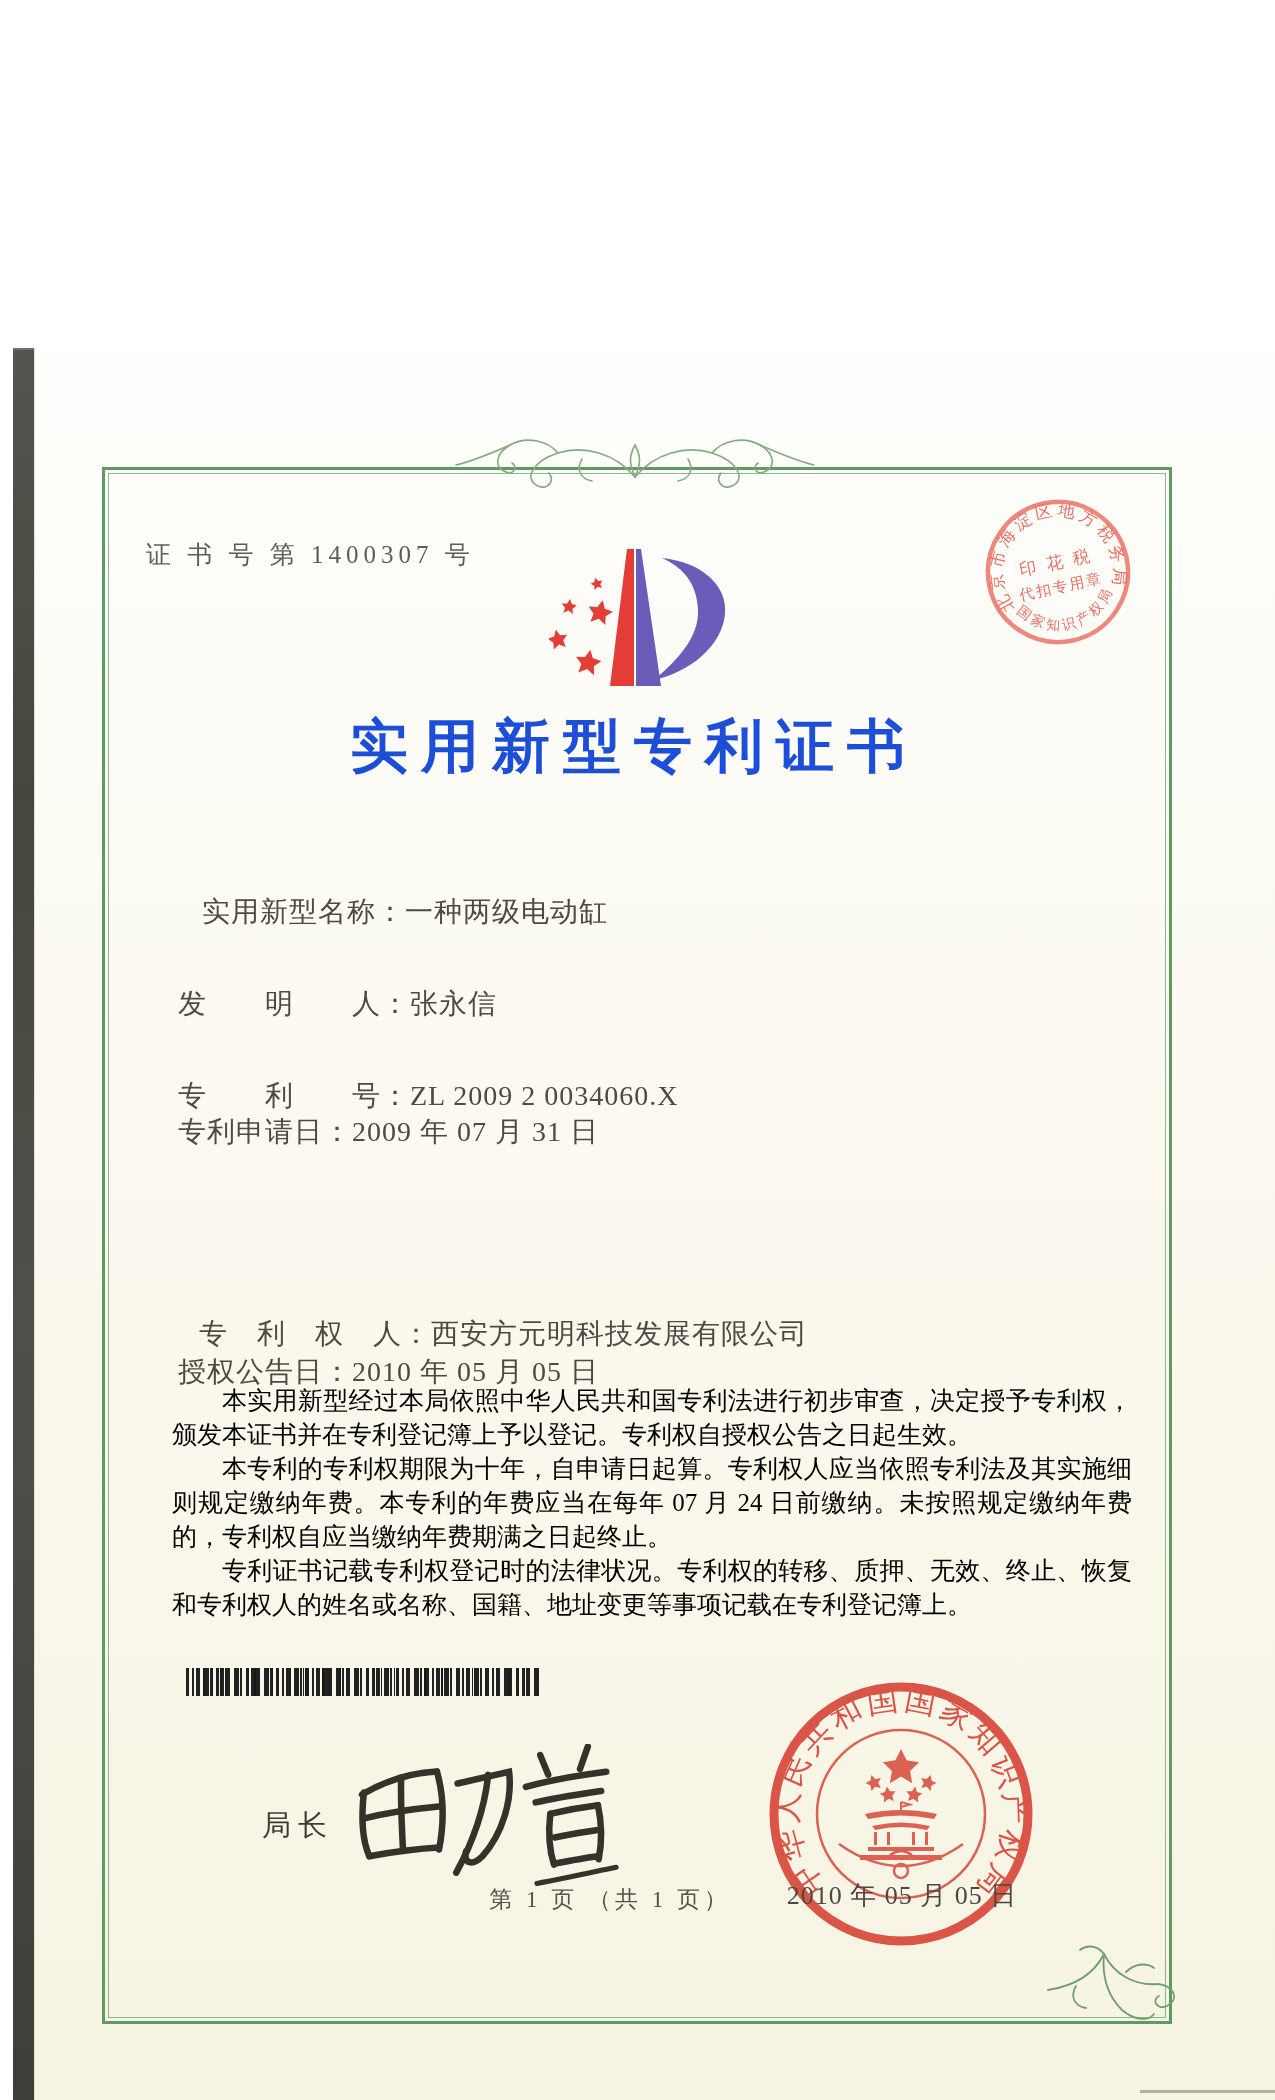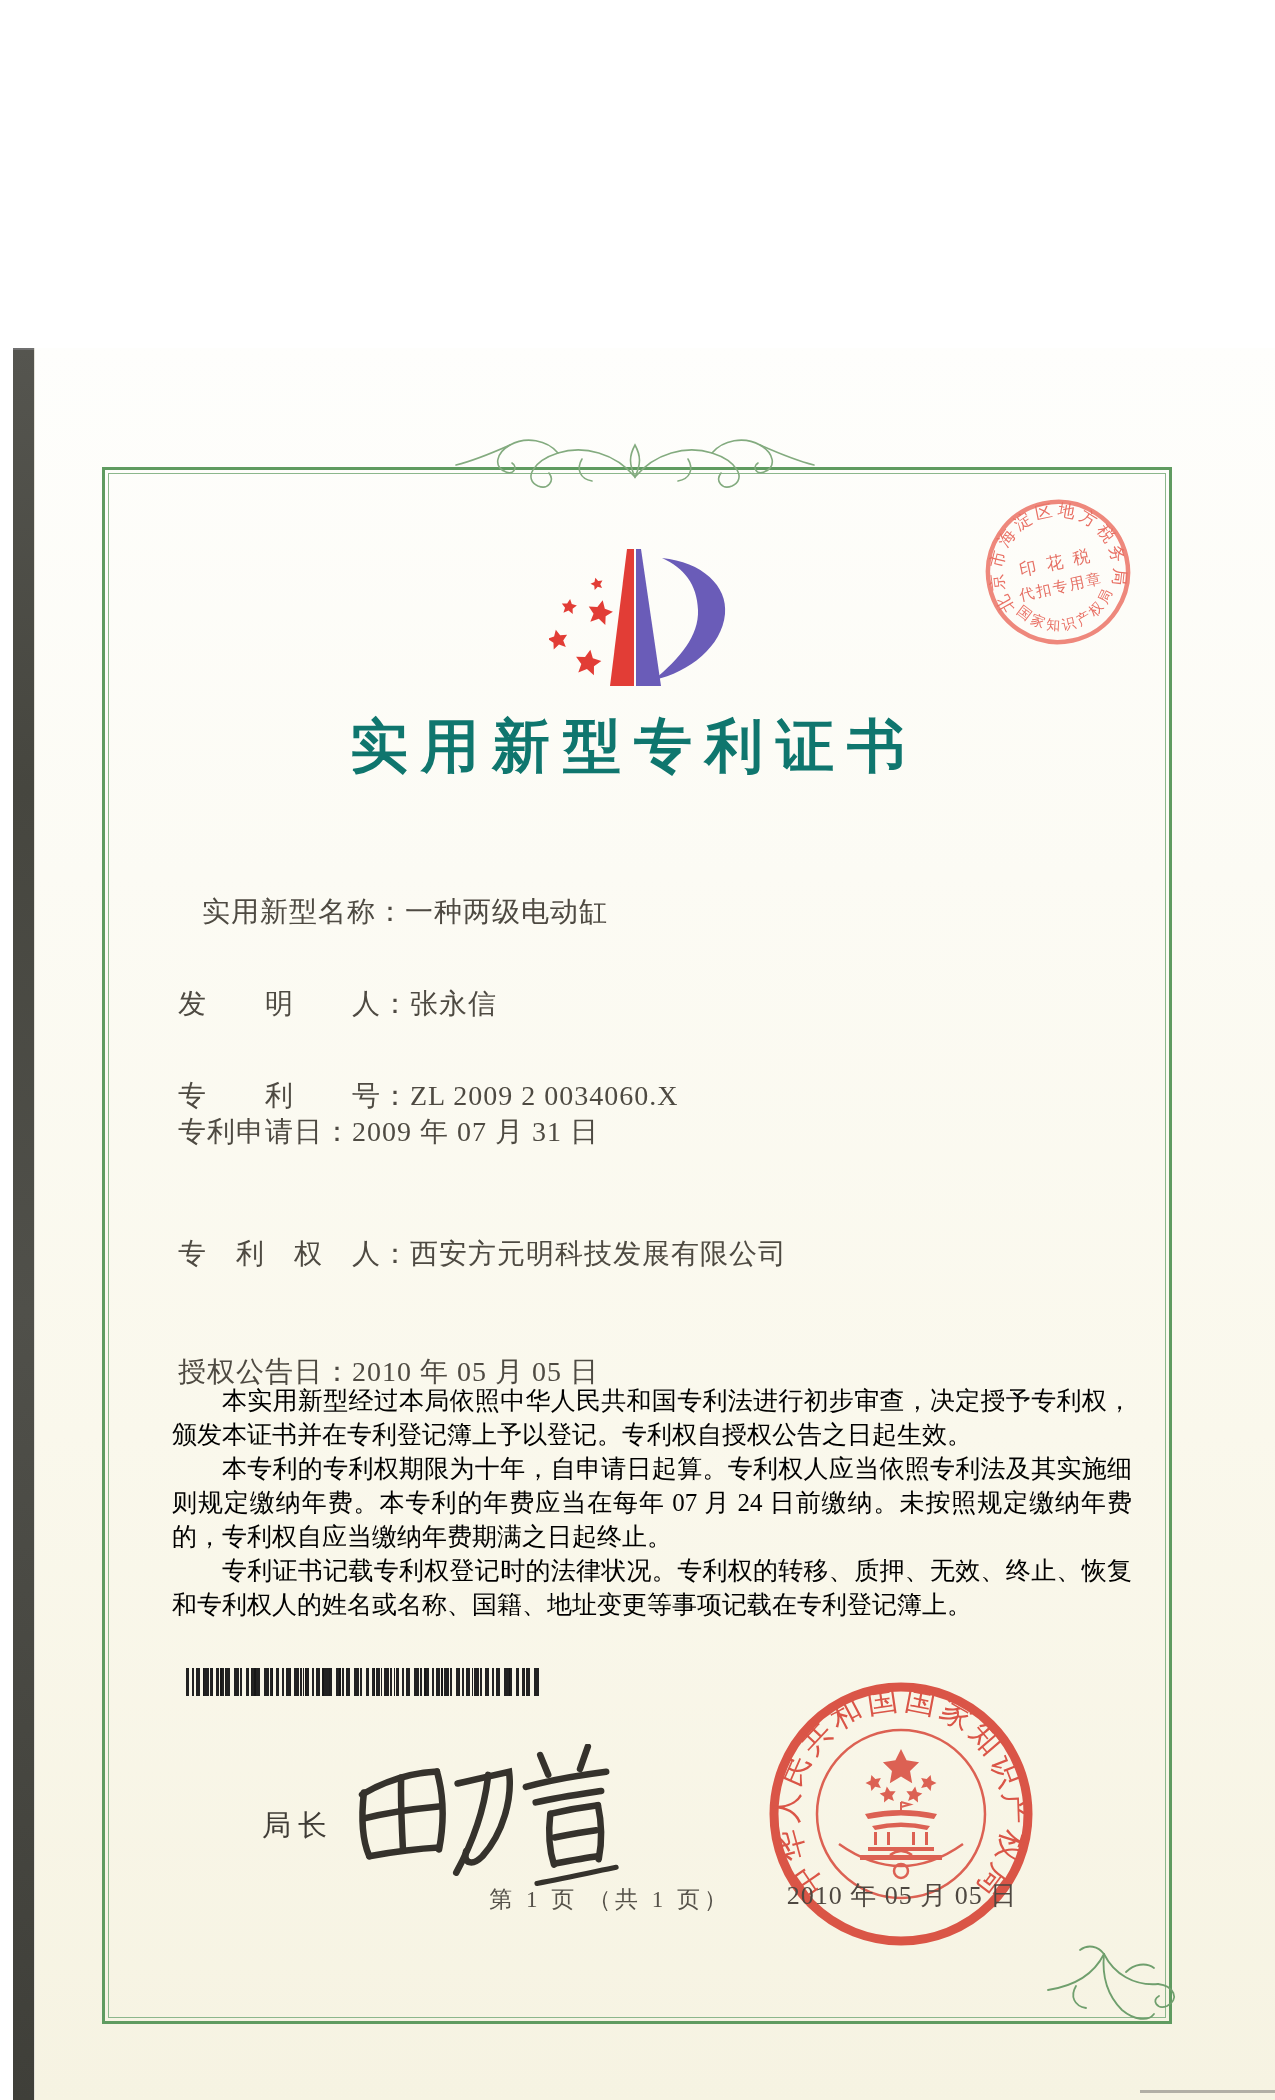--- a/index.html
+++ b/index.html
@@ -24,24 +24,24 @@
   .frame{left:102px;top:467px;width:1064px;height:1551px;border:3px solid #5f9b60;}
   .frame-inner{position:absolute;left:3px;top:3px;right:3px;bottom:3px;border:1px solid #8cb78c;}
   .orn-top{left:452px;top:423px;width:366px;height:84px;}
   .orn-br{left:1046px;top:1942px;width:140px;height:92px;}
 
   .cert-number{left:146px;top:538px;font-size:25px;letter-spacing:5px;color:#5d5d58;white-space:nowrap;}
 
   .logo{left:549px;top:544px;width:196px;height:152px;}
 
   .title{left:102px;top:708px;width:1064px;text-align:center;font-size:58px;font-weight:600;
-    letter-spacing:13px;color:#0f766e;white-space:nowrap;}
+    letter-spacing:13px;color:#1d4ed8;white-space:nowrap;}
 
   .field{left:178px;font-size:28px;color:#4e4a42;white-space:nowrap;letter-spacing:1px;}
-  .f0{top:893px;margin-left:24px;} .f1{top:985px;} .f2{top:1077px;} .f3{top:1113px;text-align:right;} .f4{top:1235px;} .f5{top:1353px;}
+  .f0{top:893px;margin-left:24px;} .f1{top:985px;} .f2{top:1077px;} .f3{top:1113px;text-align:right;} .f4{top:1315px;margin-left:21px;} .f5{top:1353px;}
 
   .body-text{left:172px;top:1384px;width:960px;font-size:25px;line-height:34px;color:#000000;
     text-align:justify;}
   .body-text p{margin:0;text-indent:2em;}
 
   .barcode{left:186px;top:1668px;width:354px;height:28px;
     background-image:
       repeating-linear-gradient(90deg,#222 0 2px,rgba(0,0,0,0) 2px 6px),
       repeating-linear-gradient(90deg,#222 0 3px,rgba(0,0,0,0) 3px 10px),
       repeating-linear-gradient(90deg,#1d1d1d 0 1px,rgba(0,0,0,0) 1px 13px),
@@ -95,20 +95,21 @@
       <path d="M2 48 C28 44 48 32 58 12"></path>
       <path d="M58 12 C68 32 88 44 112 42"></path>
       <path d="M112 42 C128 44 134 57 121 64 C111 68 105 58 113 54"></path>
       <path d="M58 12 C56 32 60 52 76 68 C88 78 102 80 108 72"></path>
       <path d="M30 44 C24 54 28 64 40 66"></path>
       <path d="M58 12 C52 4 42 2 34 8"></path>
       <path d="M80 30 C88 22 100 20 108 26"></path>
     </g>
   </svg>
 
+  <div class="abs cert-number">证 书 号 第 1400307 号</div>
 
   <svg class="abs logo" viewBox="0 0 196 152">
     <defs>
       <path id="st" d="M0,-10 L2.94,-4.05 9.51,-3.09 4.76,1.55 5.88,8.09 0,4.5 -5.88,8.09 -4.76,1.55 -9.51,-3.09 -2.94,-4.05 Z"></path>
     </defs>
     <g fill="#e23d36">
       <use href="#st" transform="translate(48,40) scale(0.65) rotate(-15)"></use>
       <use href="#st" transform="translate(20,63) scale(0.8) rotate(8)"></use>
       <use href="#st" transform="translate(51,69) scale(1.3) rotate(12)"></use>
       <use href="#st" transform="translate(9,96) scale(1.05) rotate(-12)"></use>

